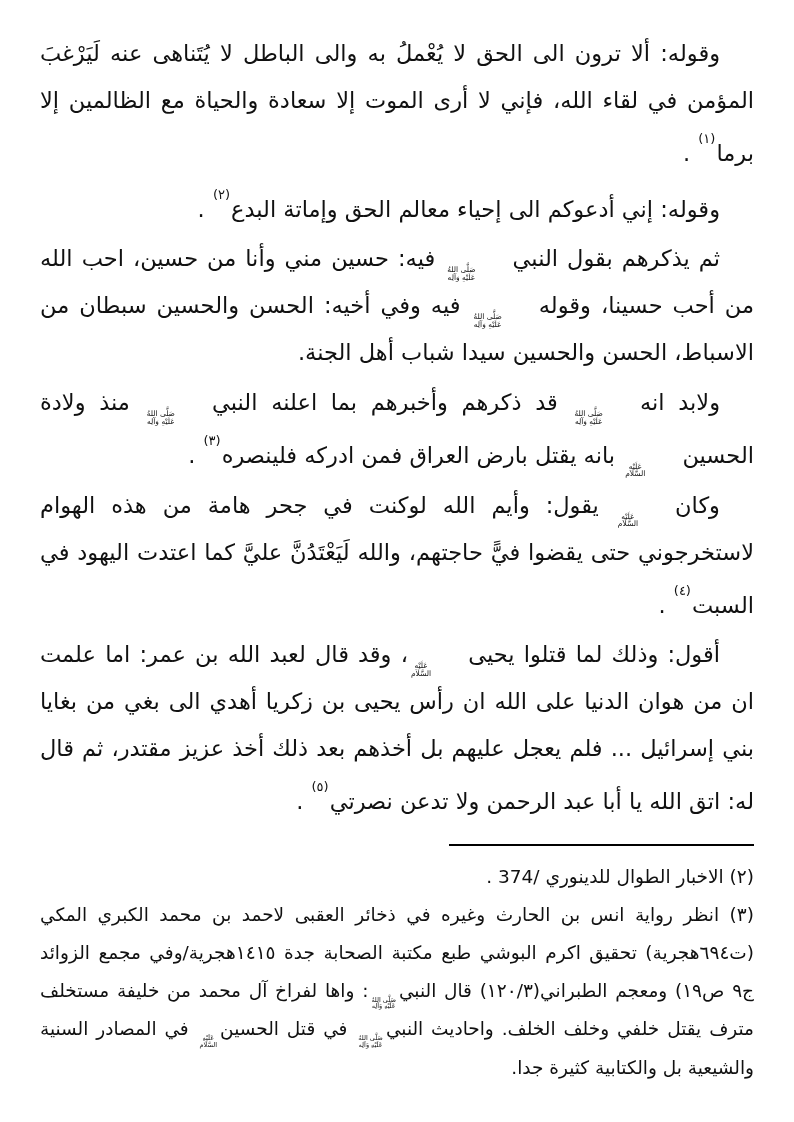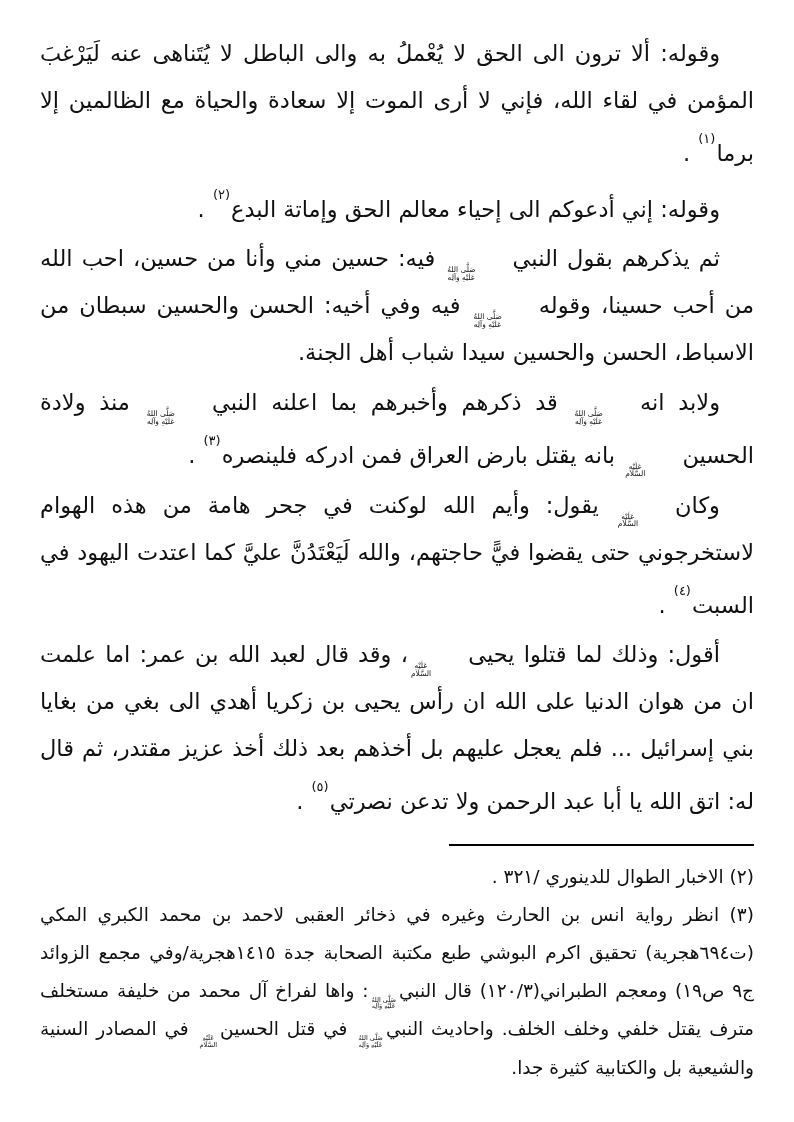--- a/index.html
+++ b/index.html
@@ -103,21 +103,21 @@
         </span> يقول: وأيم الله لوكنت في جحر هامة من هذه الهوام لاستخرجوني حتى يقضوا فيًّ حاجتهم، والله لَيَعْتَدُنَّ عليَّ كما اعتدت اليهود في السبت<sup class="fnref">(٤)</sup> .</p>
       <p>أقول: وذلك لما قتلوا يحيى<span class="hon">
           <span>عَلَيْهِ</span>
           <span>السَّلَام</span>
         </span>، وقد قال لعبد الله بن عمر: اما علمت ان من هوان الدنيا على الله ان رأس يحيى بن زكريا أهدي الى بغي من بغايا بني إسرائيل ... فلم يعجل عليهم بل أخذهم بعد ذلك أخذ عزيز مقتدر، ثم قال له: اتق الله يا أبا عبد الرحمن ولا تدعن نصرتي<sup class="fnref">(٥)</sup> .</p>
     </div>
 
   <hr class="fn-sep">
 
   <div class="footnotes" id="footnotes">
-      <p>(٢) الاخبار الطوال للدينوري /٣٢١ .</p>
+      <p>(٢) الاخبار الطوال للدينوري /374 .</p>
       <p>(٣) انظر رواية انس بن الحارث وغيره في ذخائر العقبى لاحمد بن محمد الكبري المكي (ت٦٩٤هجرية) تحقيق اكرم البوشي طبع مكتبة الصحابة جدة ١٤١٥هجرية/وفي مجمع الزوائد ج٩ ص١٩) ومعجم الطبراني(١٢٠/٣) قال النبي<span class="hon">
           <span>صَلَّى اللهُ</span>
           <span>عَلَيْهِ وَآلِه</span>
         </span>: واها لفراخ آل محمد من خليفة مستخلف مترف يقتل خلفي وخلف الخلف. واحاديث النبي<span class="hon">
           <span>صَلَّى اللهُ</span>
           <span>عَلَيْهِ وَآلِه</span>
         </span> في قتل الحسين<span class="hon">
           <span>عَلَيْهِ</span>
           <span>السَّلَام</span>
         </span> في المصادر السنية والشيعية بل والكتابية كثيرة جدا.</p>

